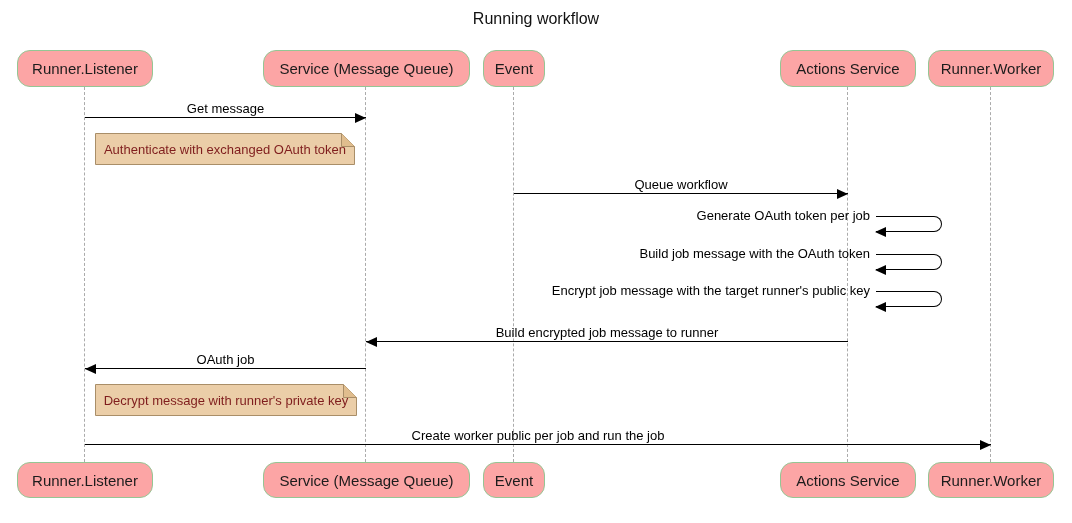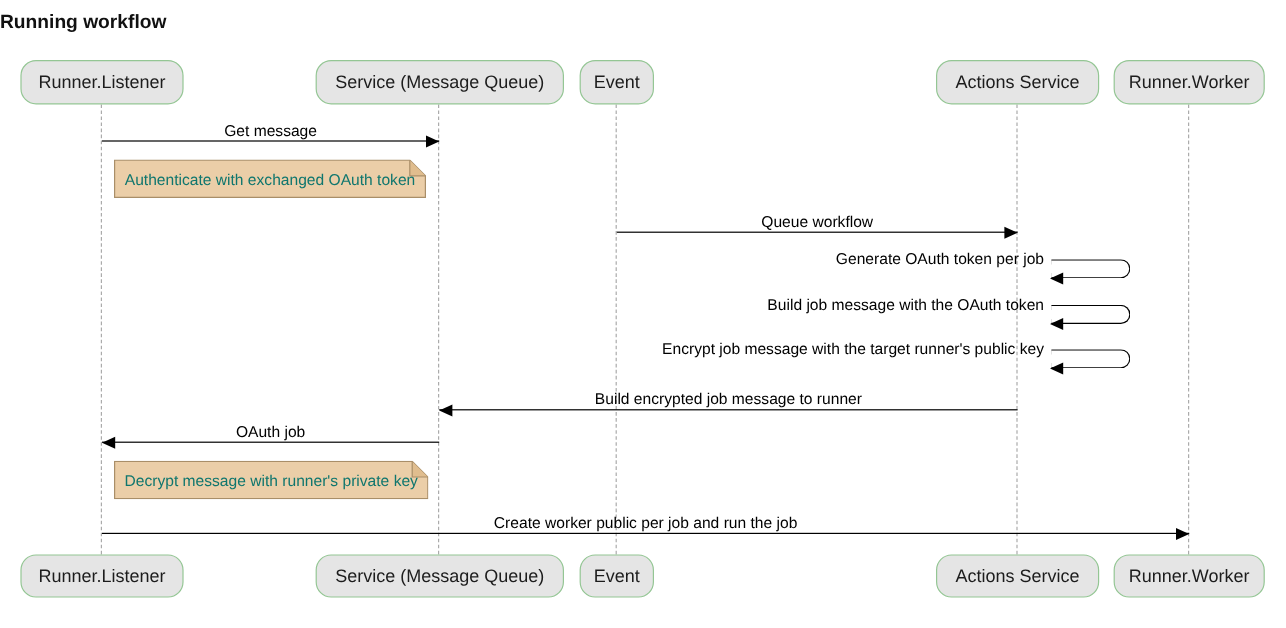--- a/index.html
+++ b/index.html
@@ -4,29 +4,29 @@
 <style>
   html,body { margin:0; padding:0; background:#ffffff; }
   .stage {
     position:relative; width:1072px; height:523px;
     background:#ffffff; overflow:hidden;
     font-family:"Liberation Sans", sans-serif;
     color:#000;
   }
   .title {
     position:absolute; top:10px; left:0; width:100%;
-    text-align:left; font-size:16px; font-weight:bold; color:#111;
+    text-align:center; font-size:16px; font-weight:normal; color:#111;
   }
   .lifeline {
     position:absolute; top:87px; height:375px; width:0;
     border-left:1px dashed #ababab;
   }
   .actor {
     position:absolute; height:37px;
-    background:#e5e5e5; border:1px solid #94c694; border-radius:13px;
+    background:#fca5a5; border:1px solid #94c694; border-radius:13px;
     display:flex; align-items:center; justify-content:center;
     font-size:15px; color:#1c1c1c; box-sizing:border-box;
   }
   .actor.bottom { height:36px; }
   .msg { position:absolute; }
   .msg-label {
     height:15px; line-height:15px; font-size:13px; text-align:center;
     white-space:nowrap; margin-bottom:1px; color:#000000;
   }
   .msg-line { position:relative; height:0; border-top:1px solid #000; }
@@ -44,21 +44,21 @@
     position:absolute; left:848px; top:8px; width:66px; height:16px;
     border:1px solid #000; border-left:none;
     border-radius:0 9px 9px 0; box-sizing:border-box;
   }
   .self-loop .head.left { left:-1px; top:auto; bottom:-6px; }
   .note { position:absolute; }
   .note svg { position:absolute; top:0; left:0; }
   .note-text {
     position:absolute; left:0; top:0; width:100%; height:32px;
     display:flex; align-items:center; justify-content:center;
-    font-size:13px; color:#0f766e; white-space:nowrap;
+    font-size:13px; color:#7f1d1d; white-space:nowrap;
   }
 </style>
 </head>
 <body>
 
 <div class="stage">
 
   <div class="title">Running workflow</div>
 
   <div class="lifeline" style="left:84px"></div>

